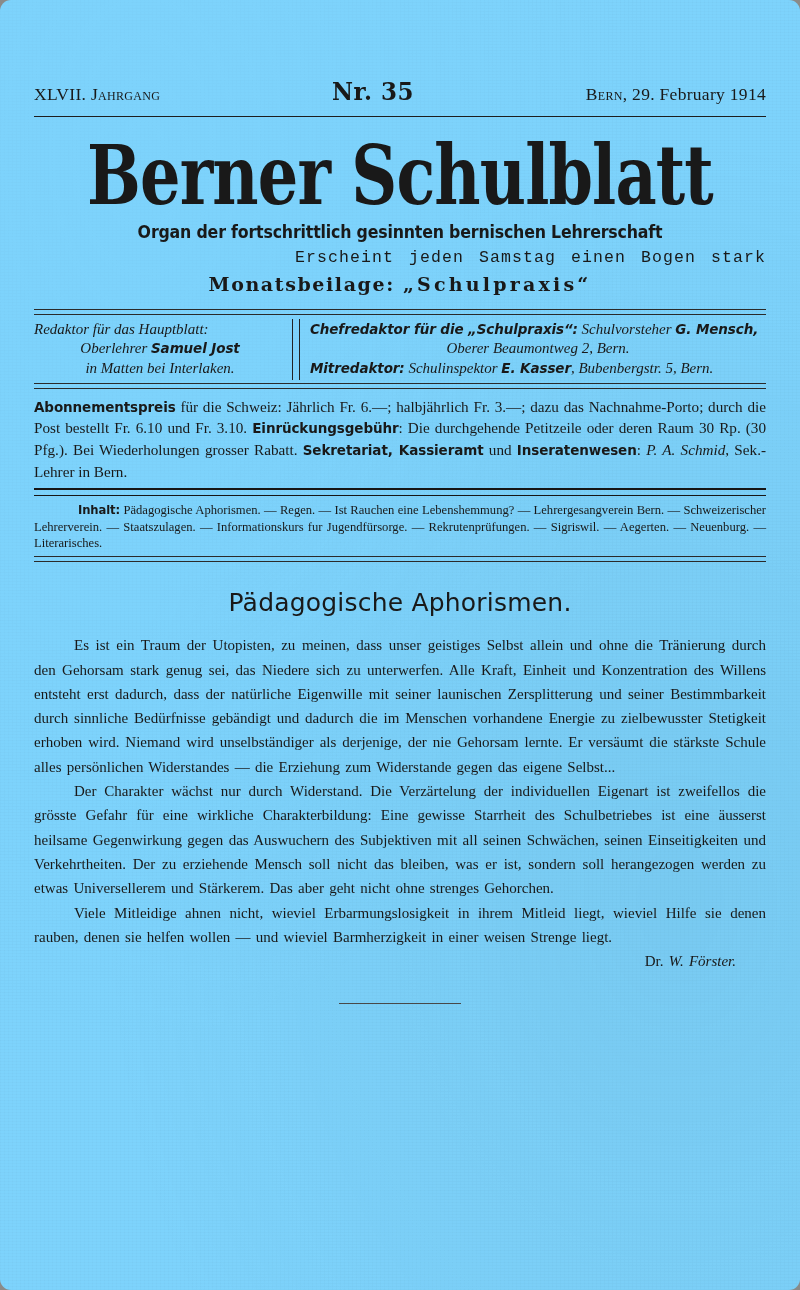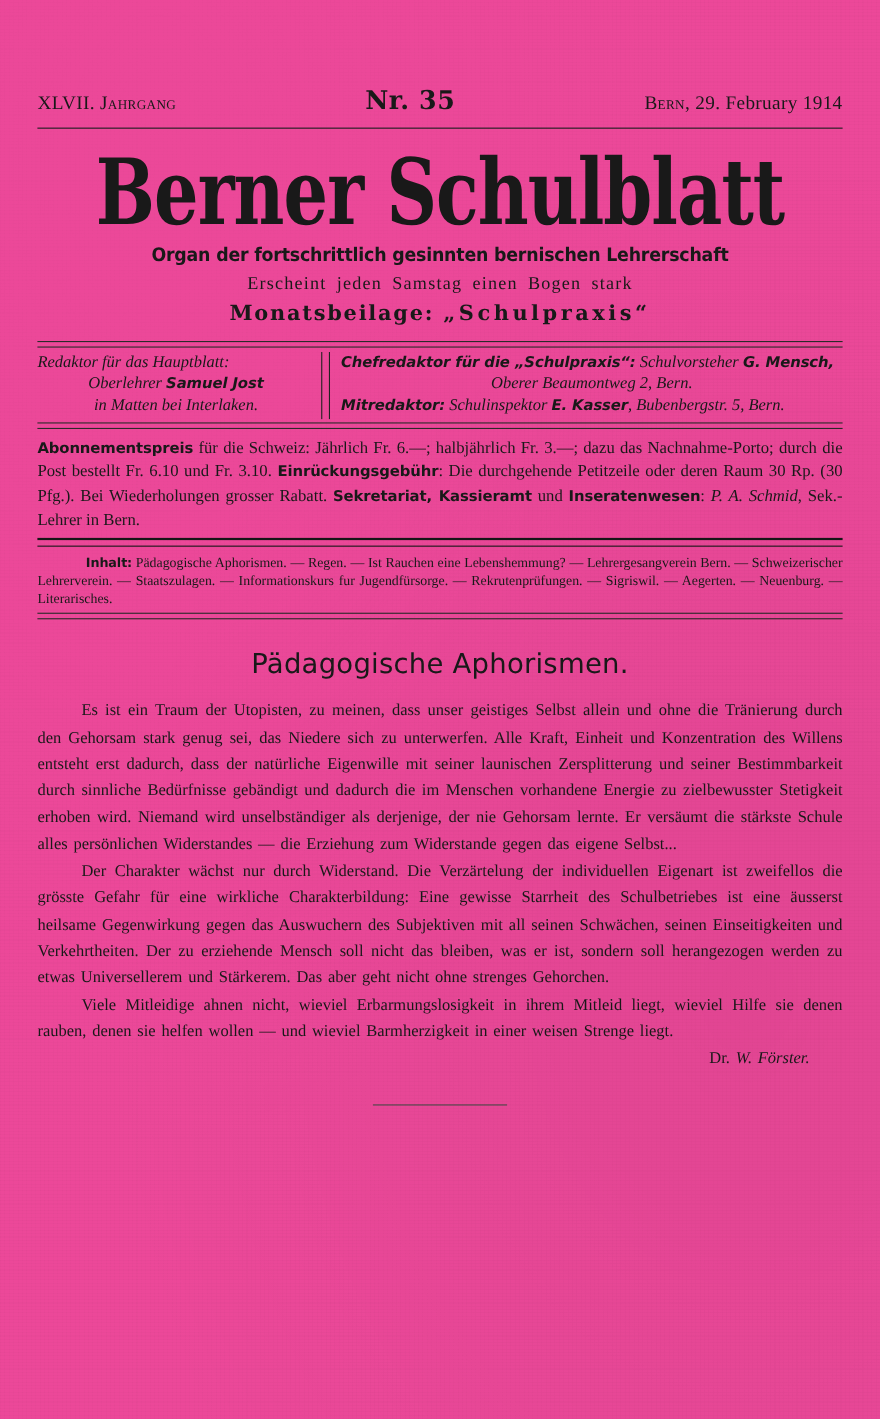--- a/index.html
+++ b/index.html
@@ -5,25 +5,26 @@
   html, body {
     margin: 0;
     padding: 0;
     background: #8a8a88;
   }
   .page {
     position: relative;
     width: 800px;
     height: 1290px;
     margin: 0 auto;
-    background: #ec4899;
+    background: #7dd3fc;
     box-sizing: border-box;
     overflow: hidden;
     color: #191919;
     font-family: "Liberation Serif", serif;
+    border-radius: 11px;
   }
   
   .page::before {
     content: "";
     position: absolute;
     inset: 0;
     pointer-events: none;
     z-index: 5;
     background:
       radial-gradient(ellipse at 18% 12%, rgba(255,255,255,.55), rgba(255,255,255,0) 55%),
@@ -91,22 +92,22 @@
   .sub-organ {
     text-align: center;
     font-family: "DejaVu Sans", sans-serif;
     font-weight: 700;
     font-size: 17px;
     letter-spacing: -.2px;
     transform: scaleX(.93);
     margin-top: 14px;
   }
   .sub-erscheint {
-    text-align: center;
-    font-family: Liberation Serif, serif;
+    text-align: right;
+    font-family: Liberation Mono, monospace;
     font-size: 16.5px;
     letter-spacing: 1.1px;
     word-spacing: 4px;
     margin-top: 6px;
   }
   .sub-monats {
     text-align: center;
     font-family: "DejaVu Serif", serif;
     font-weight: 700;
     font-size: 19px;

